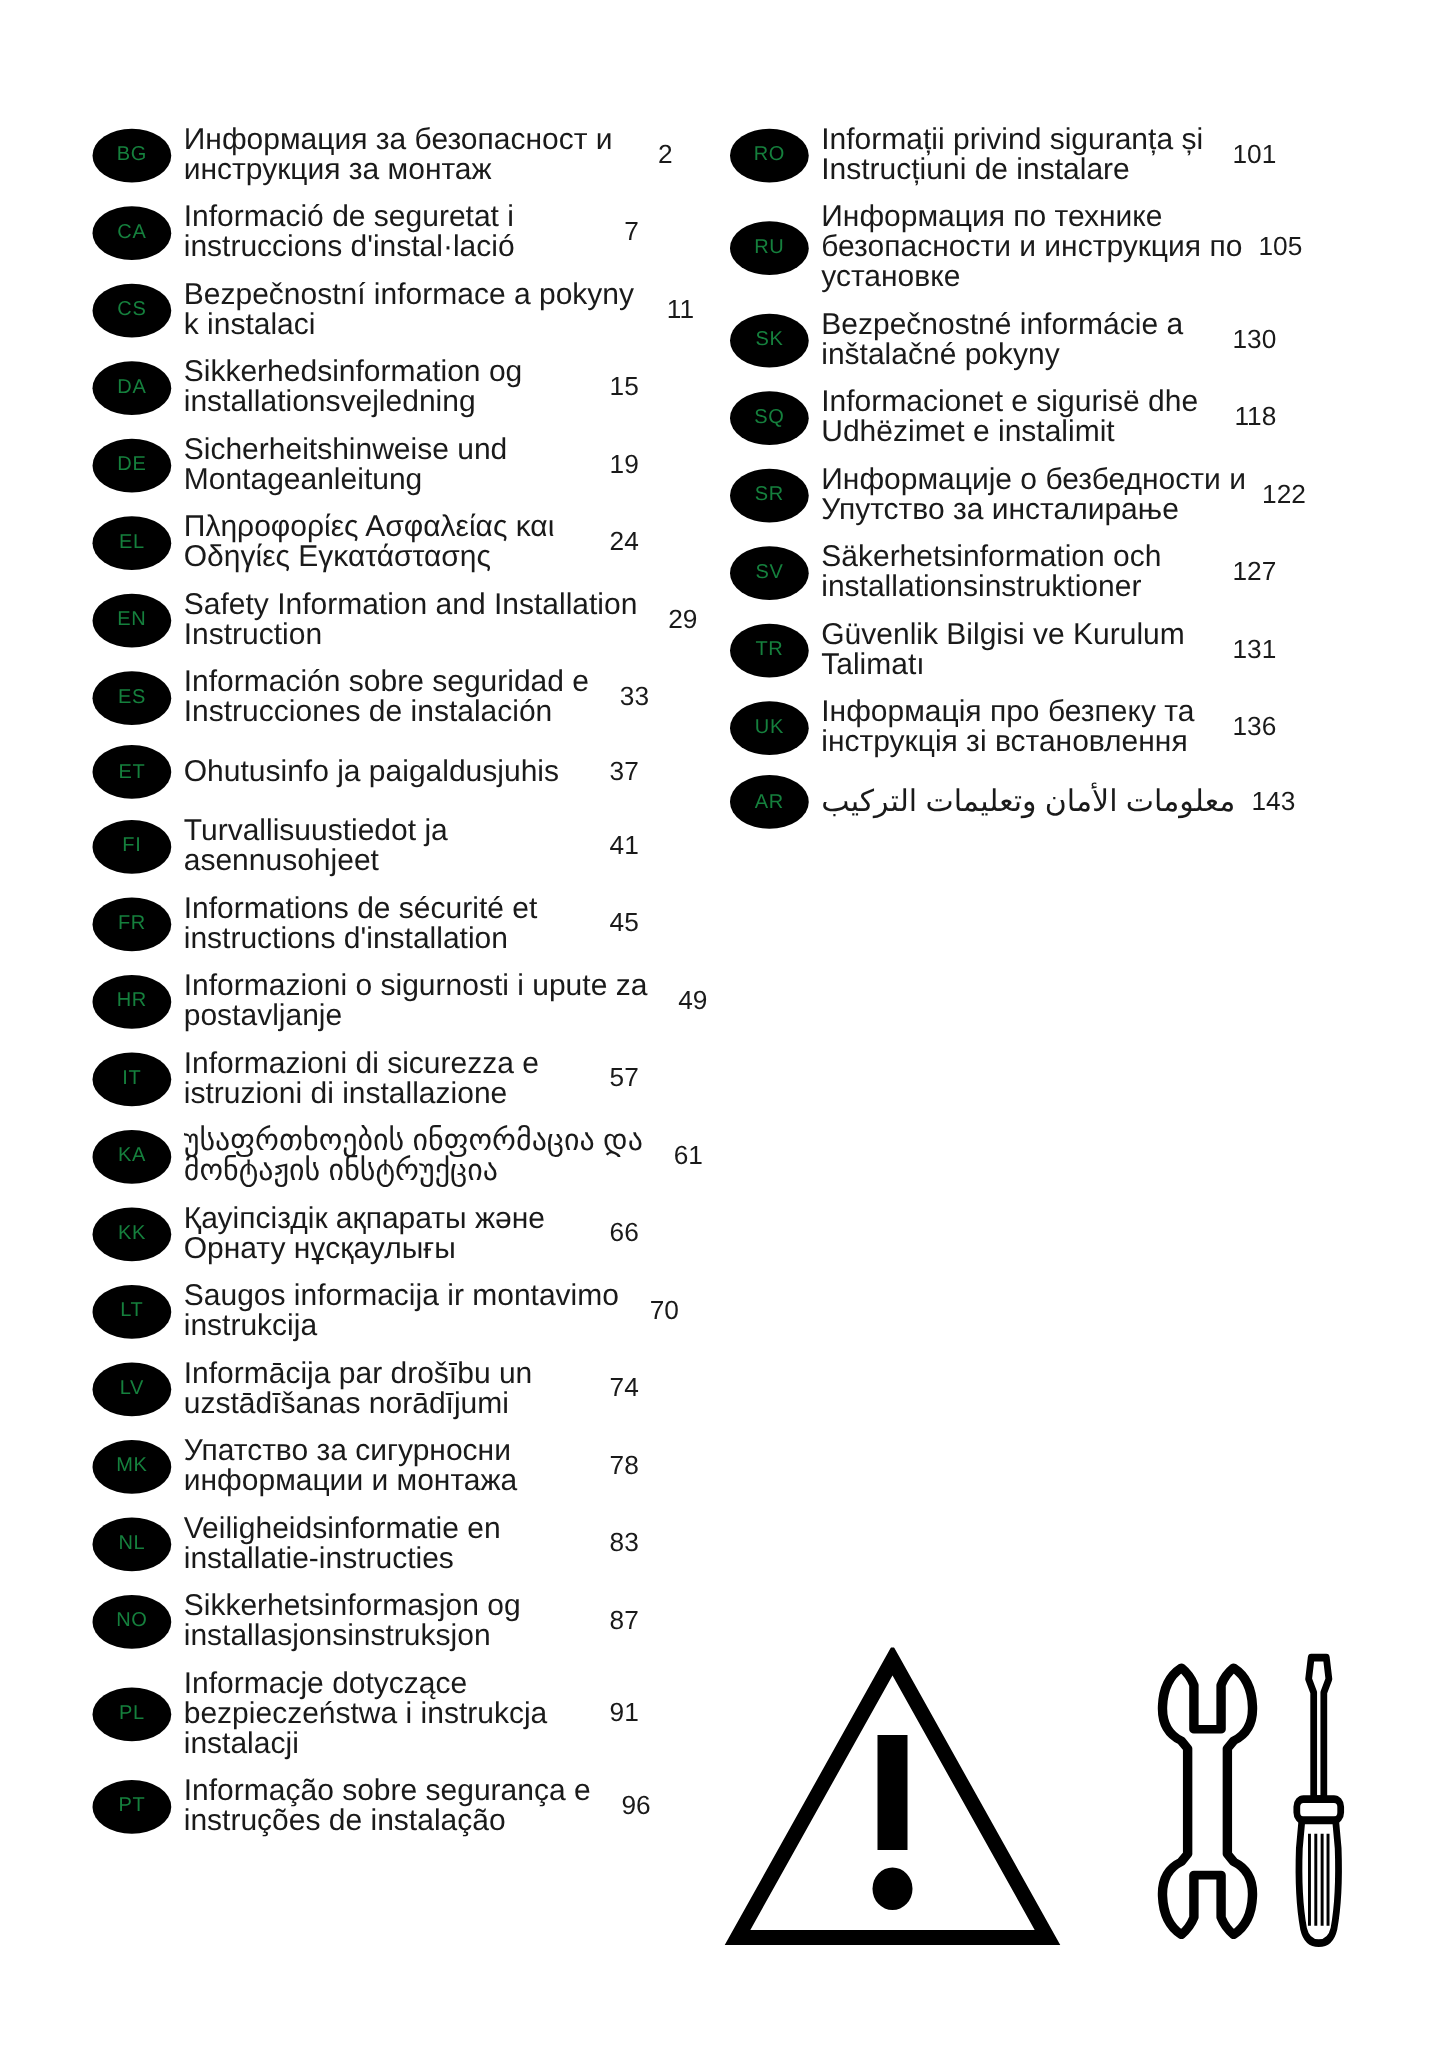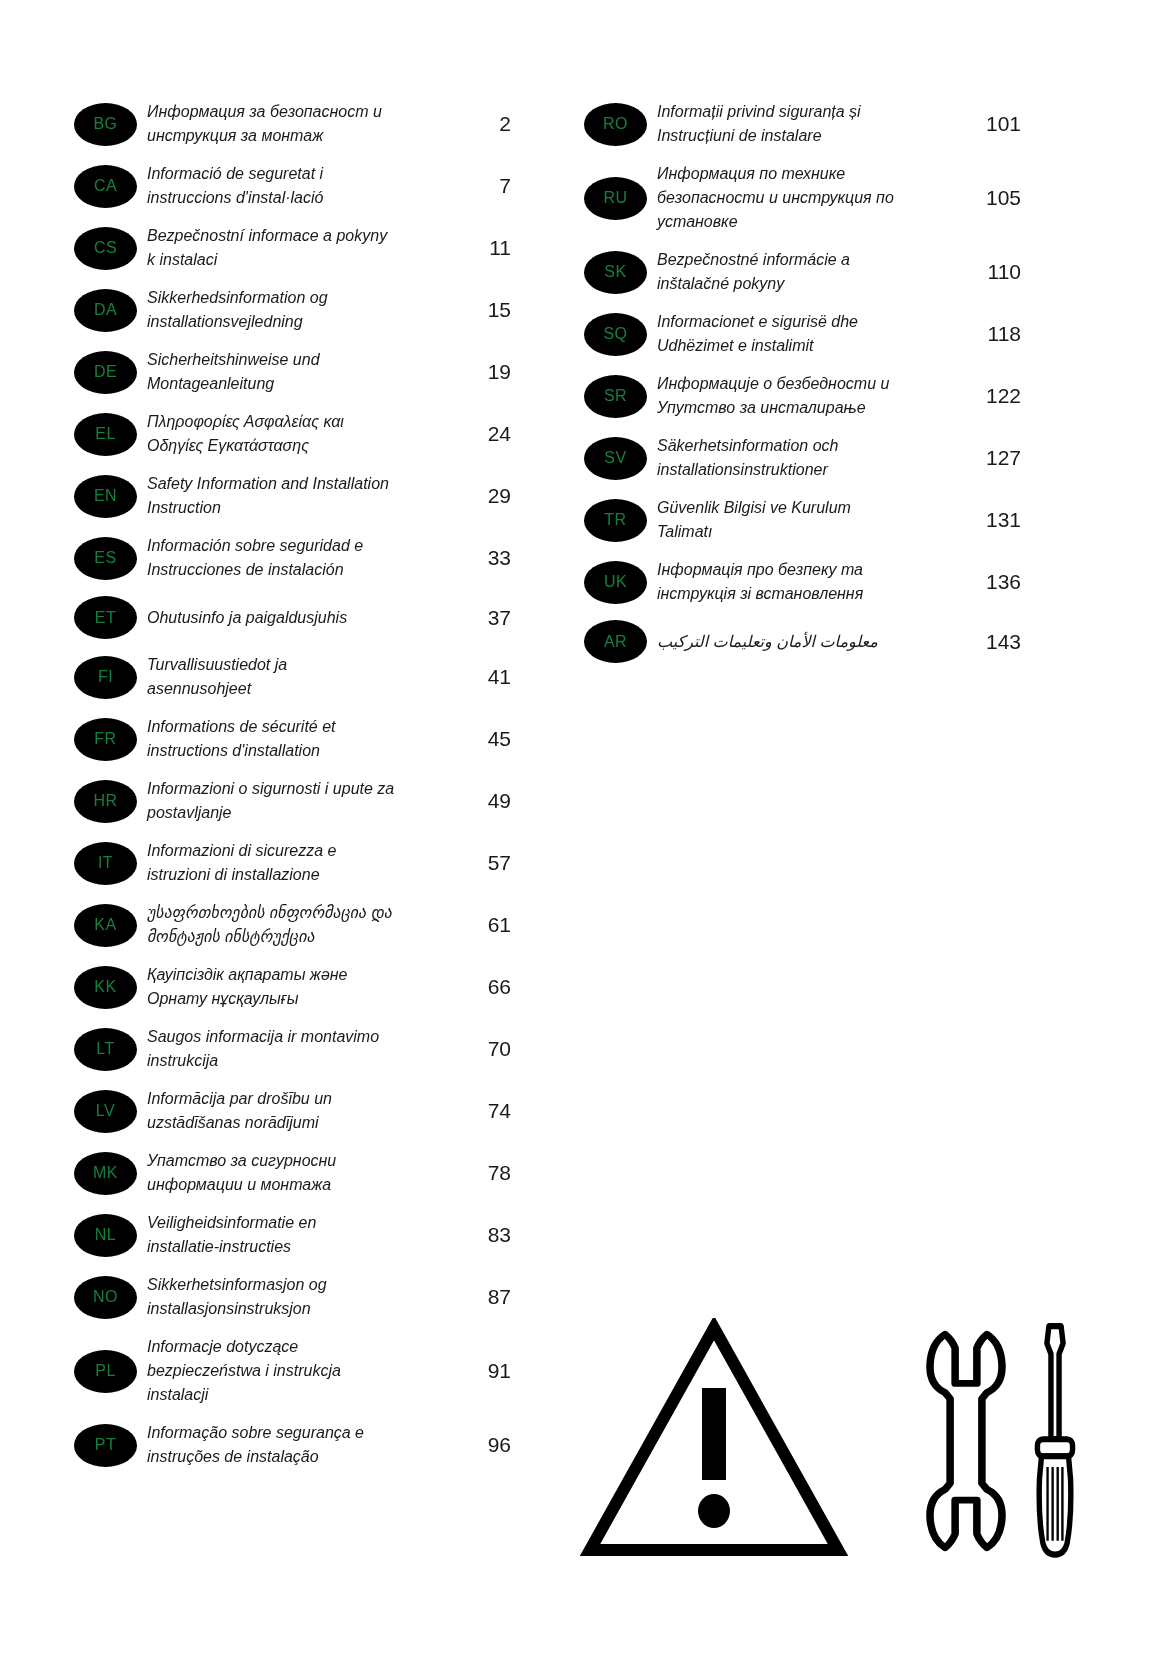--- a/index.html
+++ b/index.html
@@ -22,23 +22,22 @@
   .toc-row { display:flex; align-items:center; }
   .lang-badge {
     flex:0 0 63px; height:43px;
     background:#000; color:#15803d;
     border-radius:50%;
     display:flex; align-items:center; justify-content:center;
     font-size:16px; font-weight:normal; letter-spacing:0.5px;
   }
   .row-title {
     flex:1; margin-left:10px;
-    font-size:16px; line-height:24px;
+    font-size:24px; line-height:24px;
     white-space:pre;
-    font-style:italic;
   }
   .row-page {
     flex:0 0 48px; text-align:right;
     font-size:21px;
   }
   .bottom-icons-svg { position:absolute; }
   #warning-triangle-icon { left:578px; top:1318px; }
   #wrench-icon          { left:920px; top:1322px; }
   #screwdriver-icon     { left:1028px; top:1320px; }
 </style>
@@ -192,21 +191,21 @@
     <span class="lang-badge">RU</span>
     <span class="row-title">Информация по технике
 безопасности и инструкция по
 установке</span>
     <span class="row-page">105</span>
   </div>
       <div class="toc-row">
     <span class="lang-badge">SK</span>
     <span class="row-title">Bezpečnostné informácie a
 inštalačné pokyny</span>
-    <span class="row-page">110</span>
+    <span class="row-page">130</span>
   </div>
       <div class="toc-row">
     <span class="lang-badge">SQ</span>
     <span class="row-title">Informacionet e sigurisë dhe
 Udhëzimet e instalimit</span>
     <span class="row-page">118</span>
   </div>
       <div class="toc-row">
     <span class="lang-badge">SR</span>
     <span class="row-title">Информације о безбедности и

